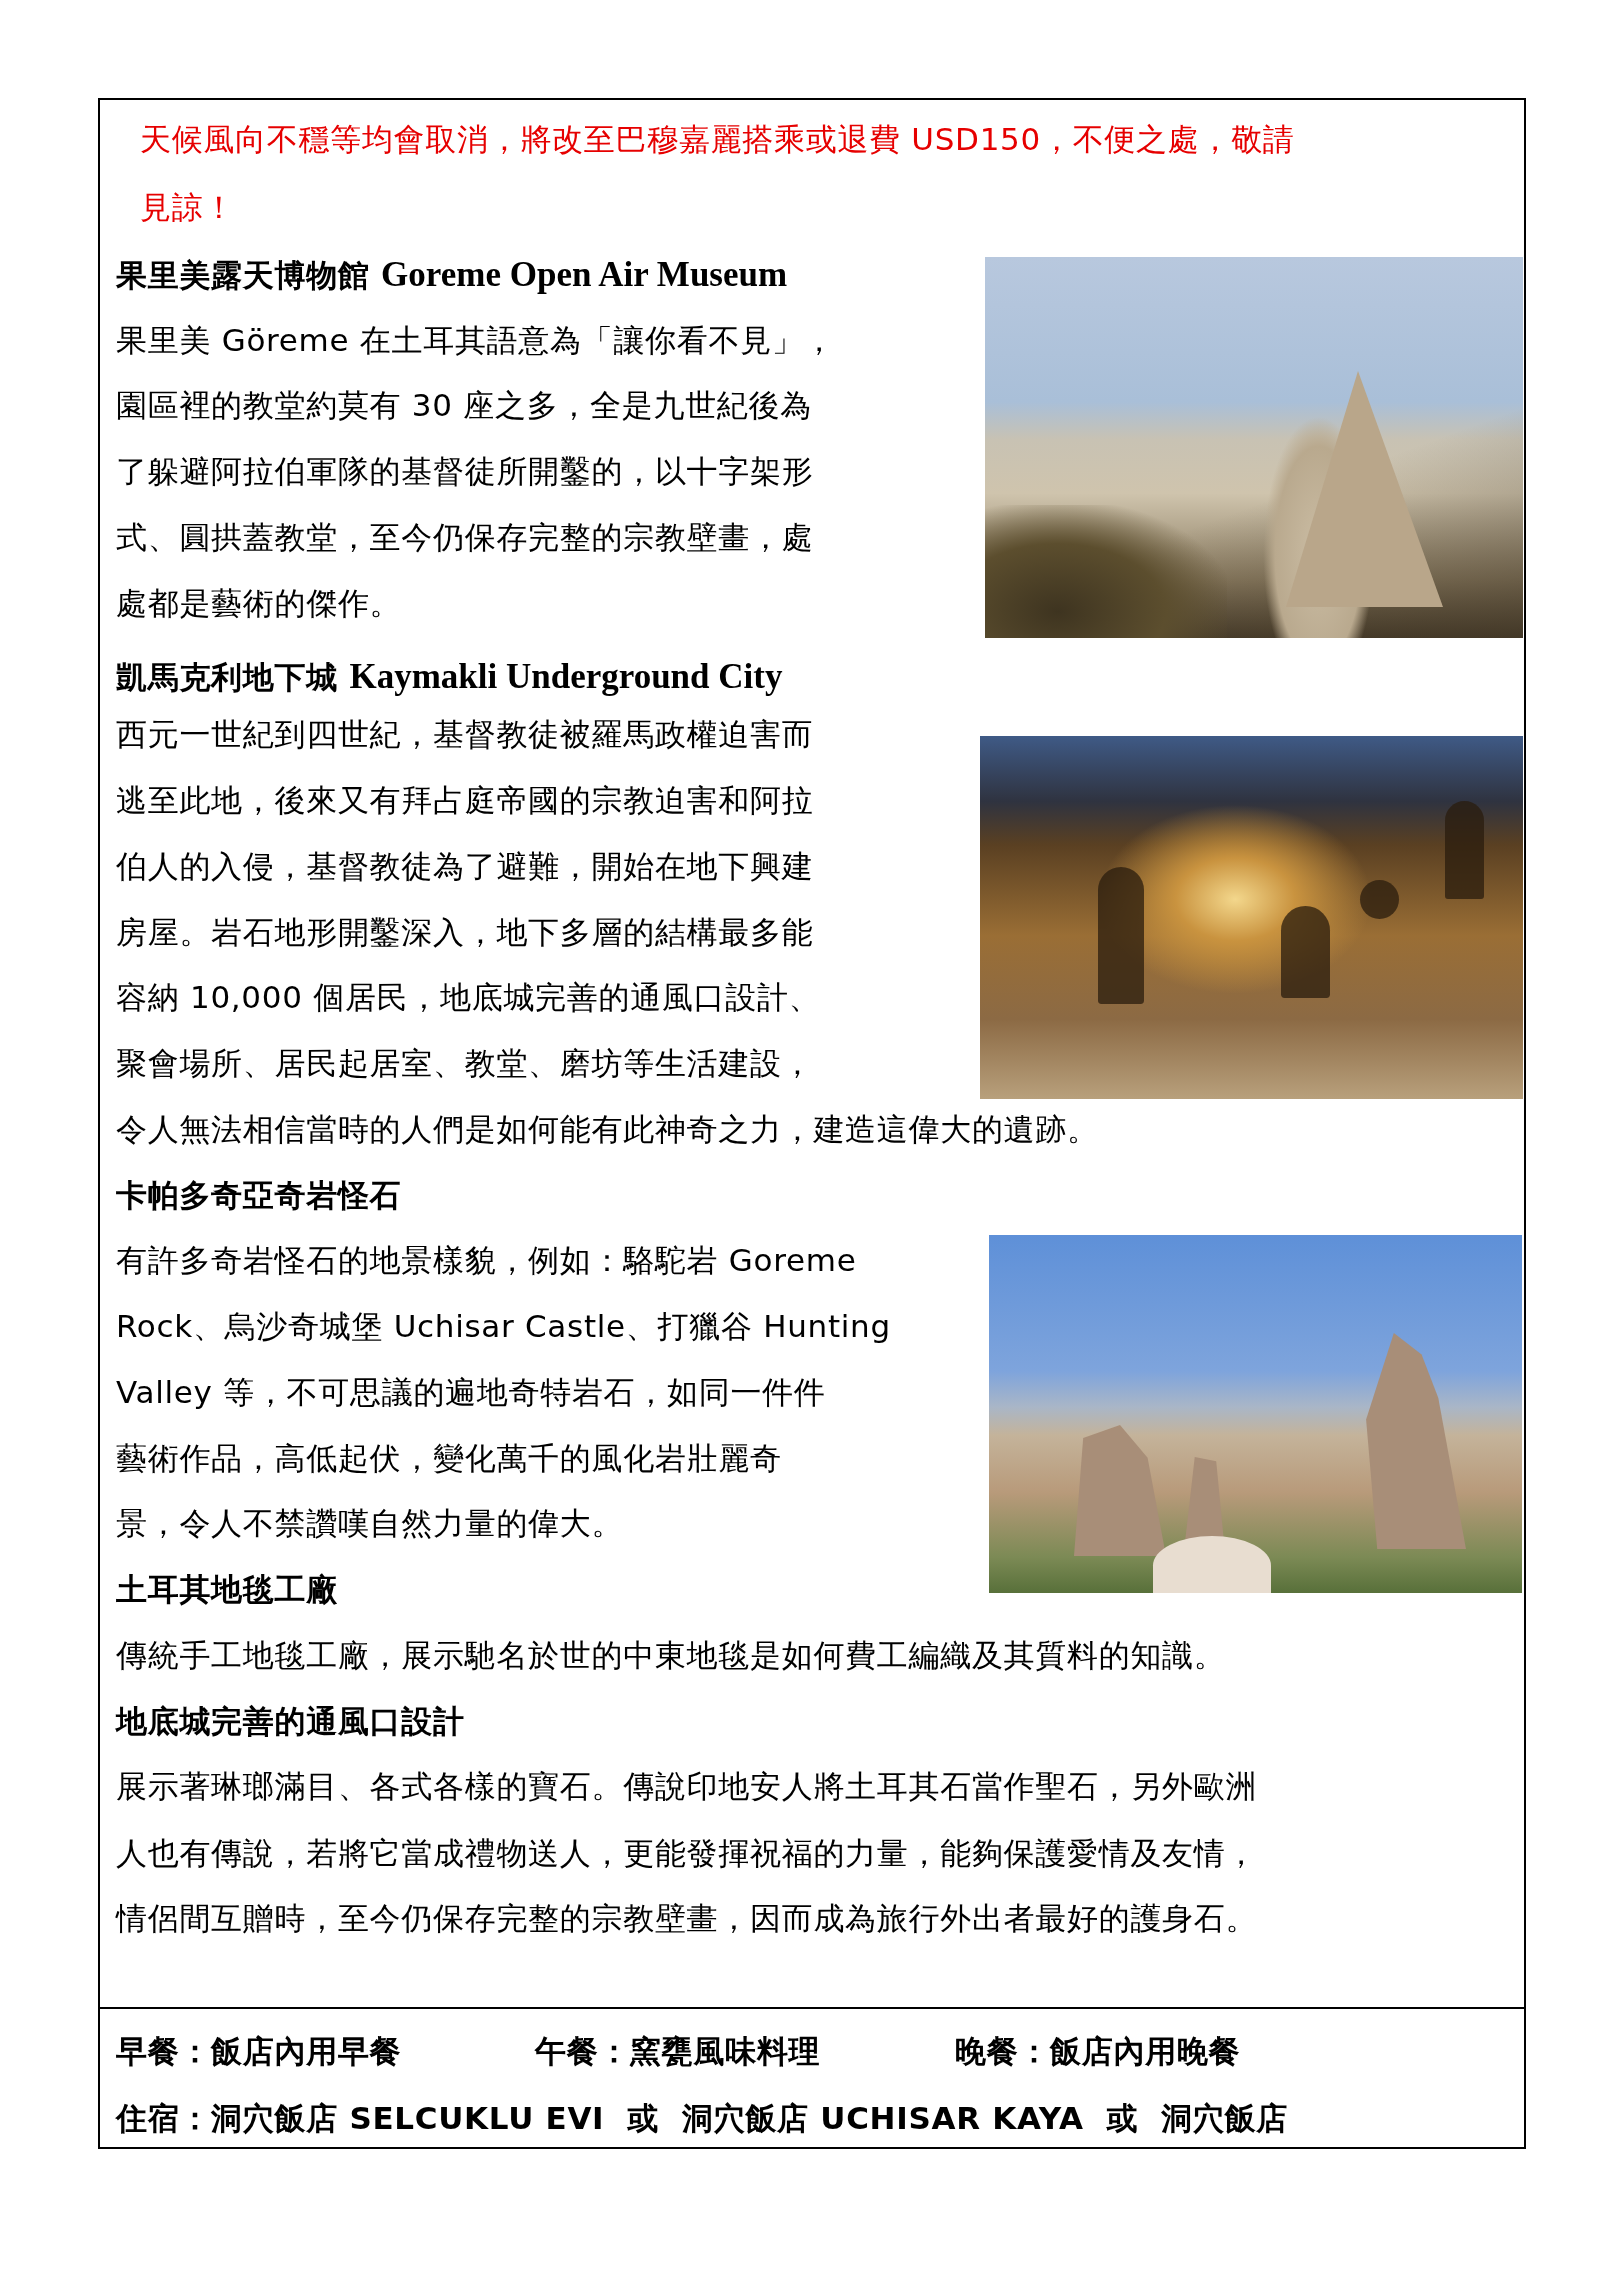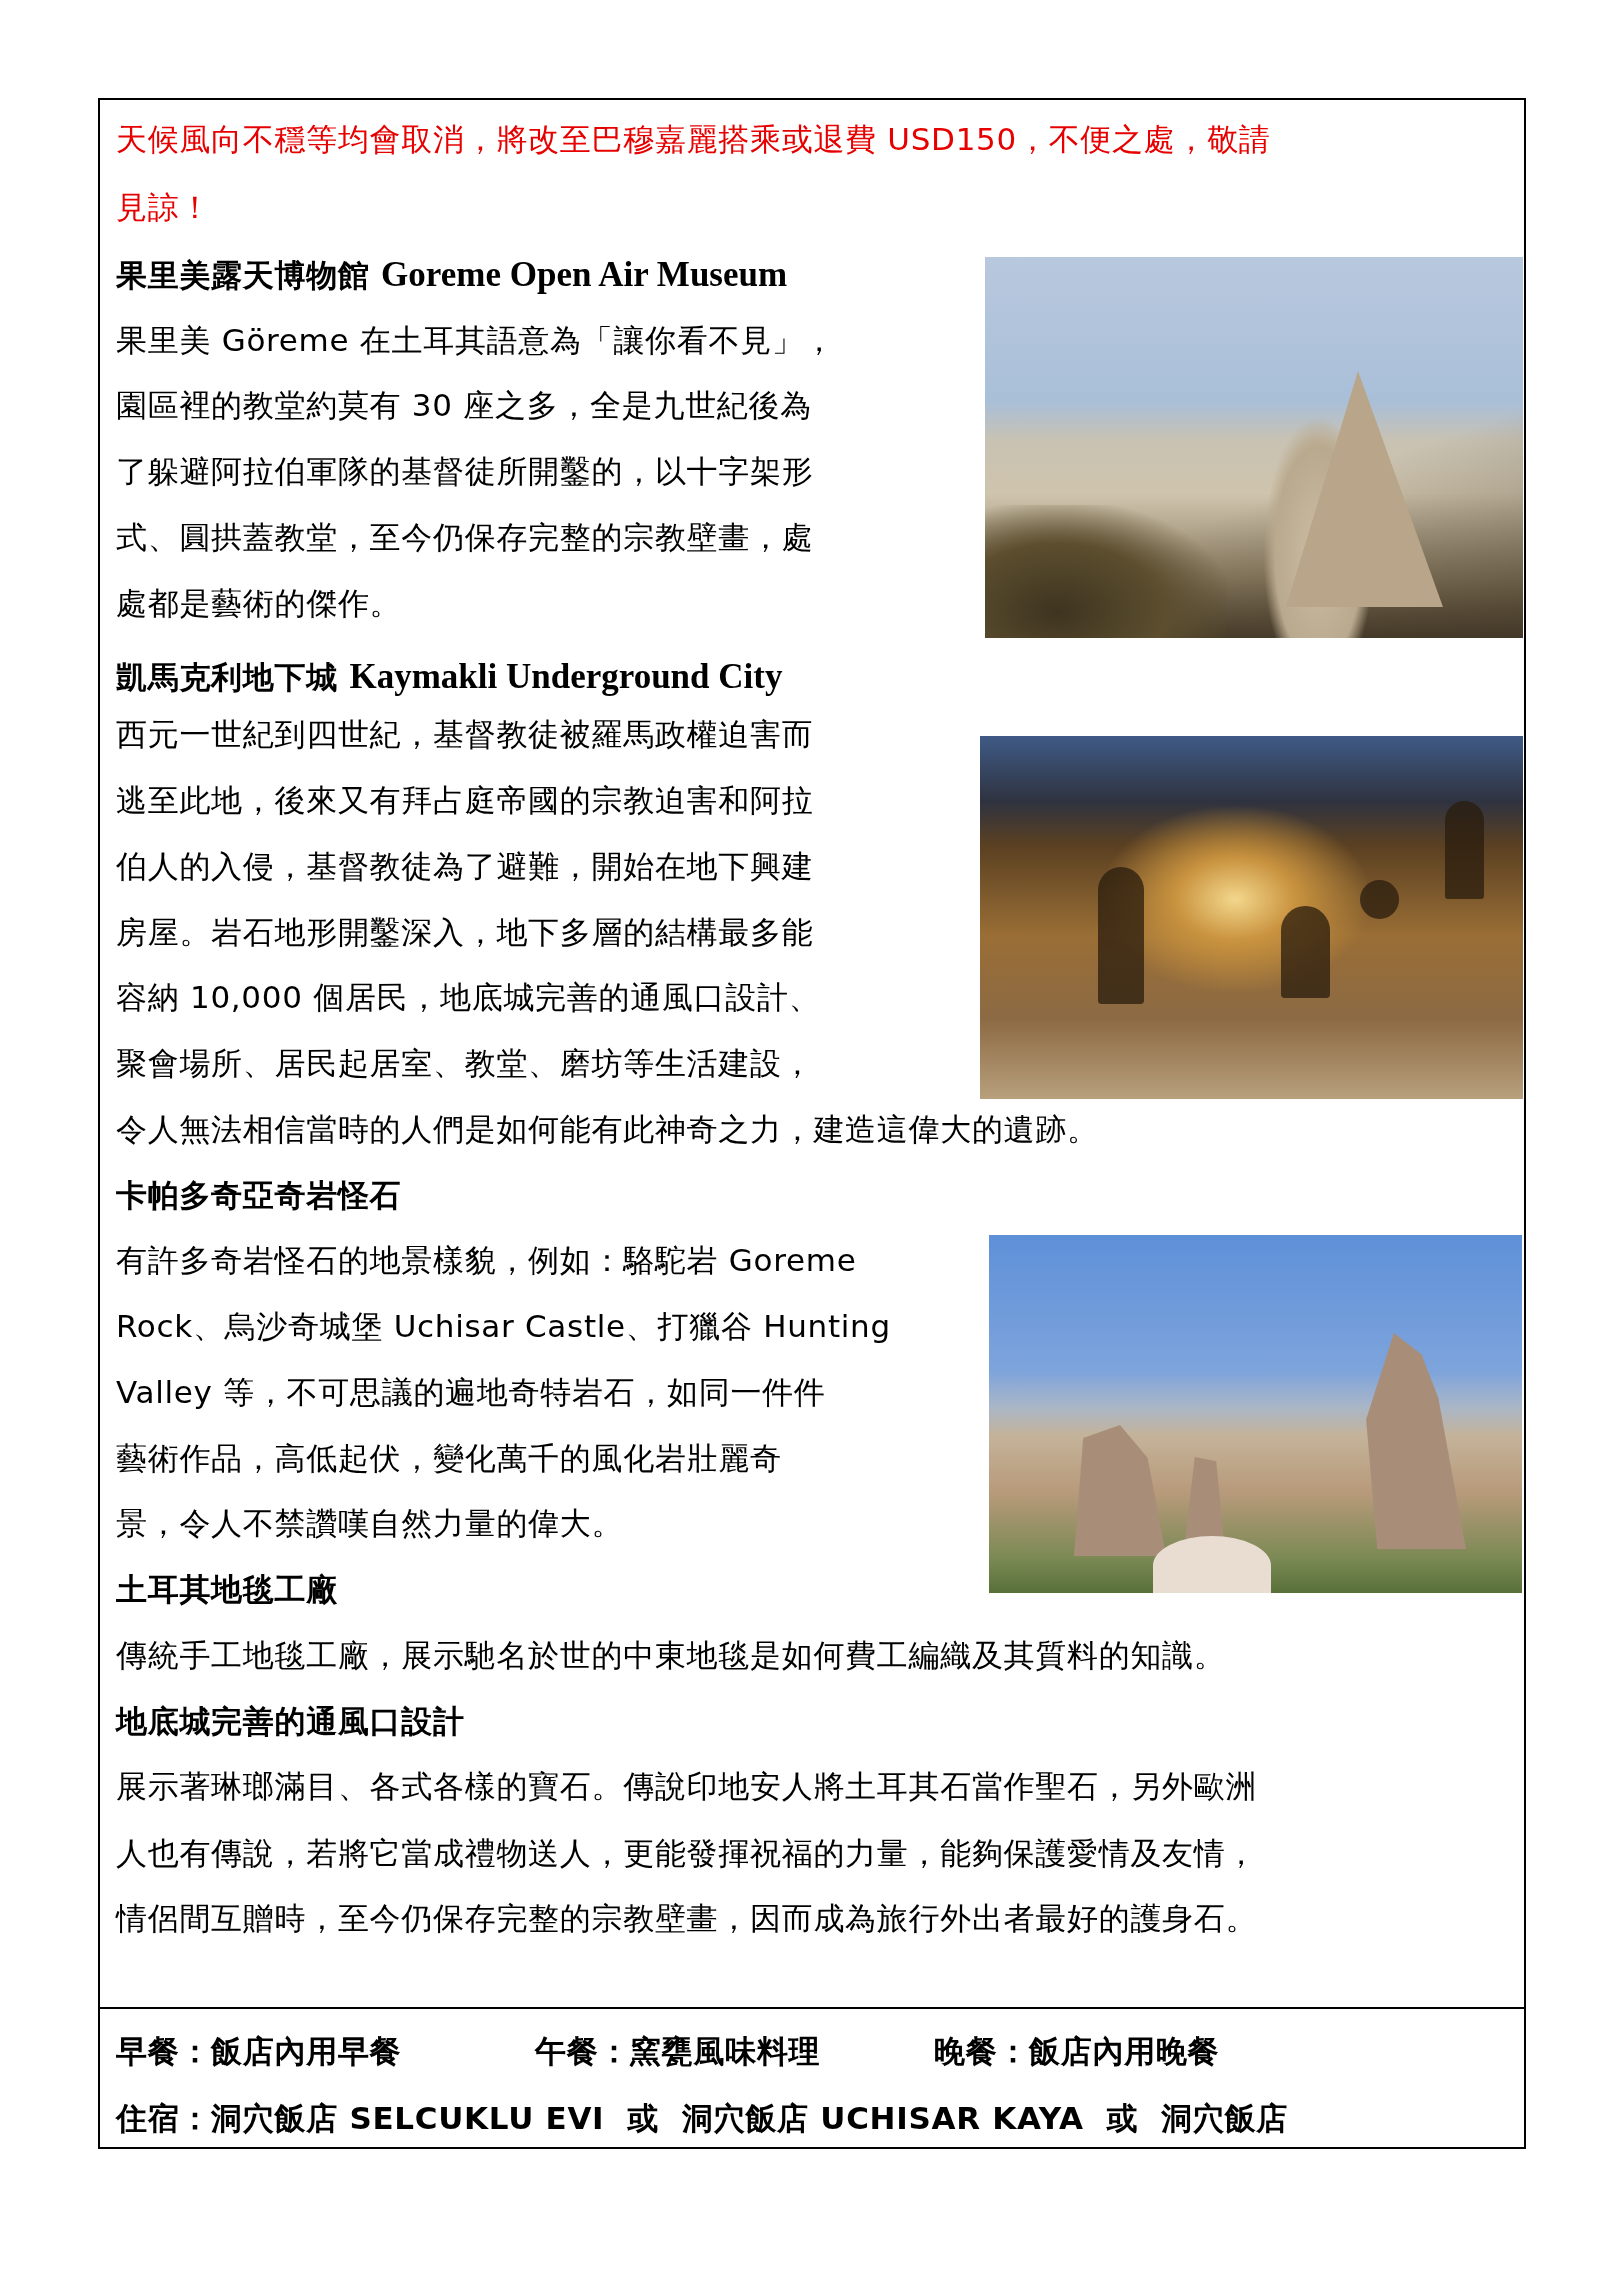--- a/index.html
+++ b/index.html
@@ -4,21 +4,21 @@
 <style>
   html, body { margin: 0; padding: 0; background: #ffffff; }
   body { width: 1622px; height: 2295px; position: relative; overflow: hidden;
          font-family: "DejaVu Sans", "Liberation Sans", sans-serif; color: #000; }
   .frame { position: absolute; left: 98px; top: 98px; width: 1424px; height: 2047px;
            border: 2px solid #000; box-sizing: content-box; }
   .divider { position: absolute; left: 98px; top: 2007px; width: 1428px; height: 2px; background: #000; }
   .line { position: absolute; left: 116px; white-space: nowrap; font-size: 31px; line-height: 39px;
           letter-spacing: 0.7px; }
   .latin { font-family: "Liberation Serif", "DejaVu Serif", serif; font-size: 35px; letter-spacing: 0; }
-  .red { color: #e60000; }
+  .red { color: #e60000; margin-left: 24px; }
   .bold { font-weight: bold; }
   .photo { position: absolute; overflow: hidden; }
   
   .photo-goreme {
     left: 985px; top: 257px; width: 538px; height: 381px;
     background:
       radial-gradient(ellipse 79px 196px at 62% 78%, #cbbda4 0%, #b9a98e 55%, rgba(185,169,142,0) 70%),
       linear-gradient(160deg, rgba(0,0,0,0) 60%, rgba(60,50,35,0.55) 100%),
       linear-gradient(to bottom, #b8c8de 0%, #a9bfd8 38%, #c8c2b3 48%, #cfc4ad 62%, #8a7b60 85%, #4b3f2c 100%);
   }
@@ -105,15 +105,15 @@
 <div class="line bold" style="top:1570px;">土耳其地毯工廠</div>
 <div class="line" style="top:1636px;">傳統手工地毯工廠，展示馳名於世的中東地毯是如何費工編織及其質料的知識。</div>
 
 <div class="line bold" style="top:1702px;">地底城完善的通風口設計</div>
 <div class="line" style="top:1767px;">展示著琳瑯滿目、各式各樣的寶石。傳說印地安人將土耳其石當作聖石，另外歐洲</div>
 <div class="line" style="top:1834px;">人也有傳說，若將它當成禮物送人，更能發揮祝福的力量，能夠保護愛情及友情，</div>
 <div class="line" style="top:1899px;">情侶間互贈時，至今仍保存完整的宗教壁畫，因而成為旅行外出者最好的護身石。</div>
 
 <div class="line bold" style="top:2032px;">早餐：飯店內用早餐</div>
 <div class="line bold" style="top:2032px; left:535px;">午餐：窯甕風味料理</div>
-<div class="line bold" style="top:2032px; left:934px;">晚餐：飯店內用晚餐</div>
+<div class="line bold" style="top:2032px; left:955px;">晚餐：飯店內用晚餐</div>
 <div class="line bold" style="top:2099px; white-space:pre;"><span>住宿：</span><span>洞穴飯店 SELCUKLU EVI  或  洞穴飯店 UCHISAR KAYA  或  洞穴飯店</span></div>
 
 
 </body></html>

